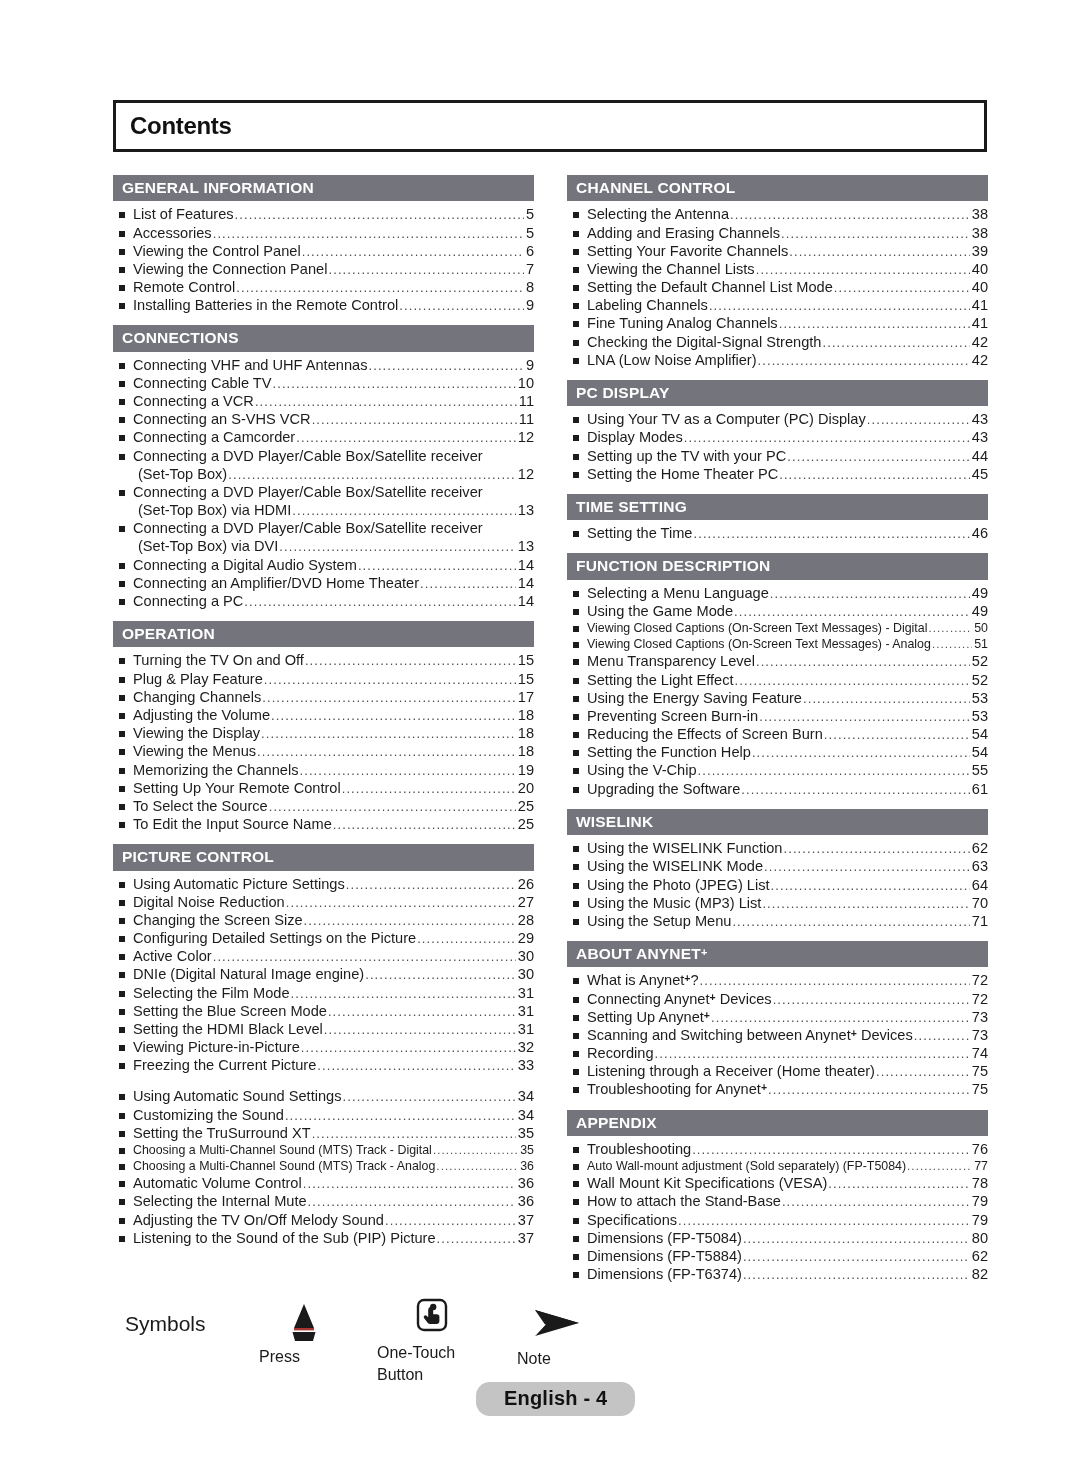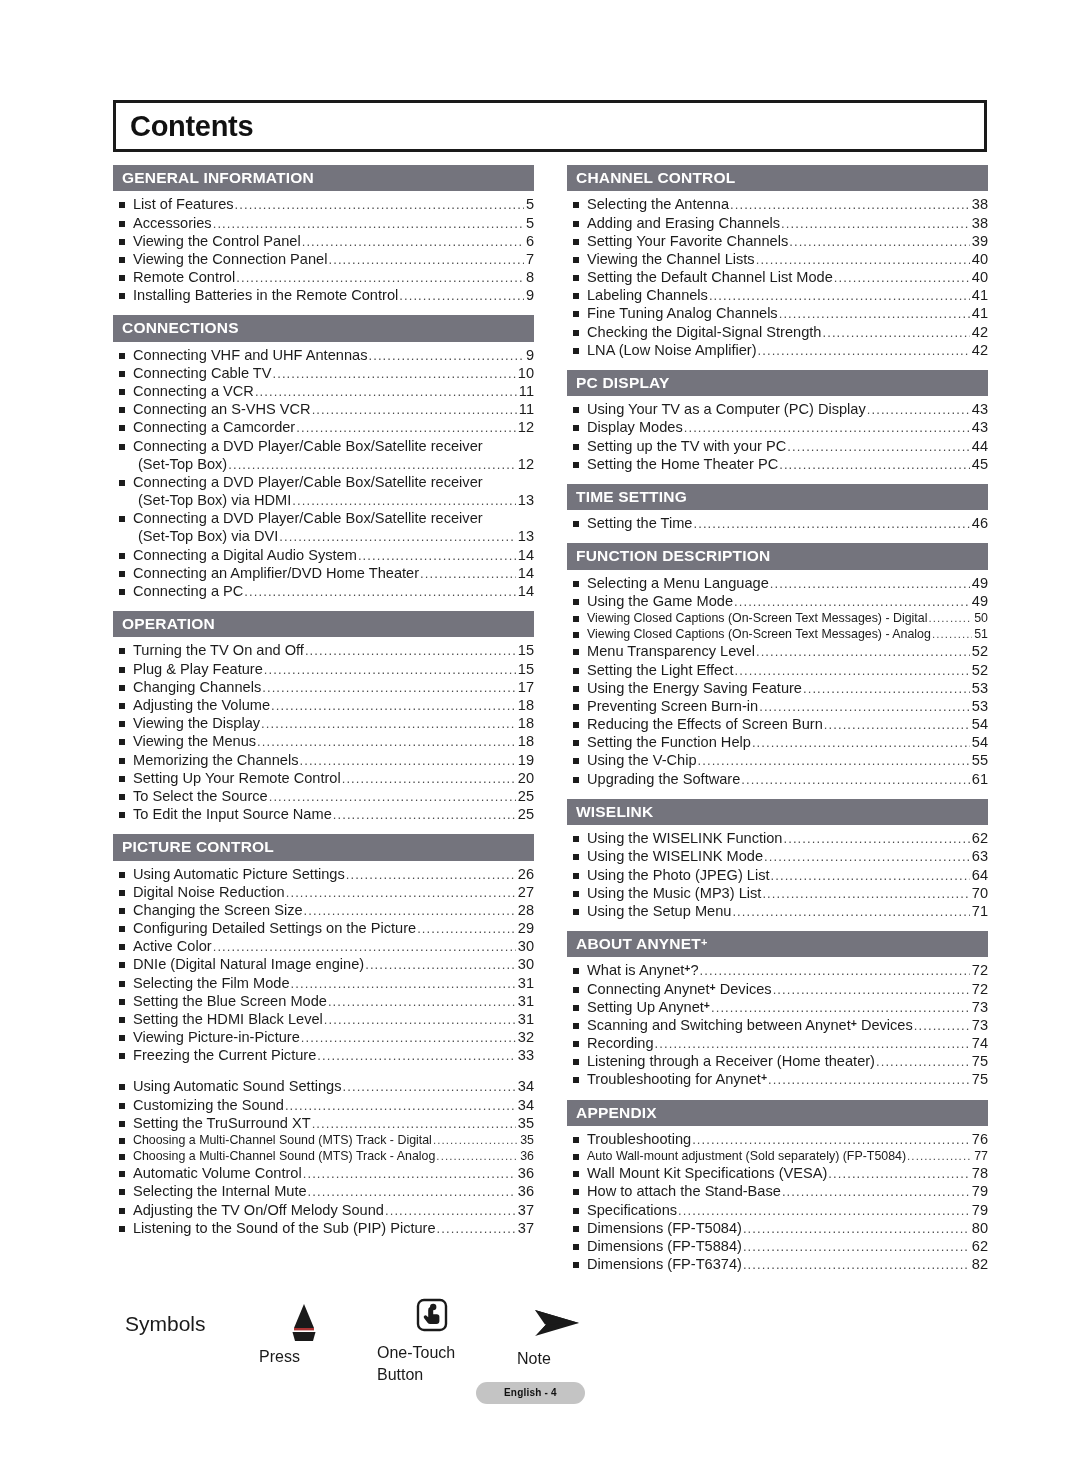--- a/index.html
+++ b/index.html
@@ -26,29 +26,29 @@
   .title-box {
     margin-top: 100px;
     border: 3px solid #1a1a1a;
     height: 52px;
     display: flex;
     align-items: center;
     padding-left: 14px;
   }
   .title-box h1 {
     margin: 0;
-    font-size: 29px;
+    font-size: 24px;
     font-weight: bold;
     letter-spacing: -0.3px;
     color: #111;
   }
 
   
   .columns {
-    margin-top: 13px;
+    margin-top: 23px;
     display: flex;
     gap: 33px;
   }
   .col { width: 421px; }
   .col.right { width: 421px; }
 
   
   .sec-head {
     background: #74747d;
     color: #ffffff;
@@ -156,21 +156,21 @@
   .sym-glyph { display: block; height: 44px; }
   .sym-glyph svg { display: block; margin: 0 auto; }
 
   
   .page-badge {
     position: absolute;
     left: 363px; top: 1382px;
     background: #c4c4c4;
     border-radius: 14px;
     padding: 5px 28px 6px 28px;
-    font-size: 10px;
+    font-size: 20px;
     font-weight: bold;
     color: #111;
     letter-spacing: 0.2px;
   }
 </style>
 </head>
 <body>
 
 <div class="page">
 

